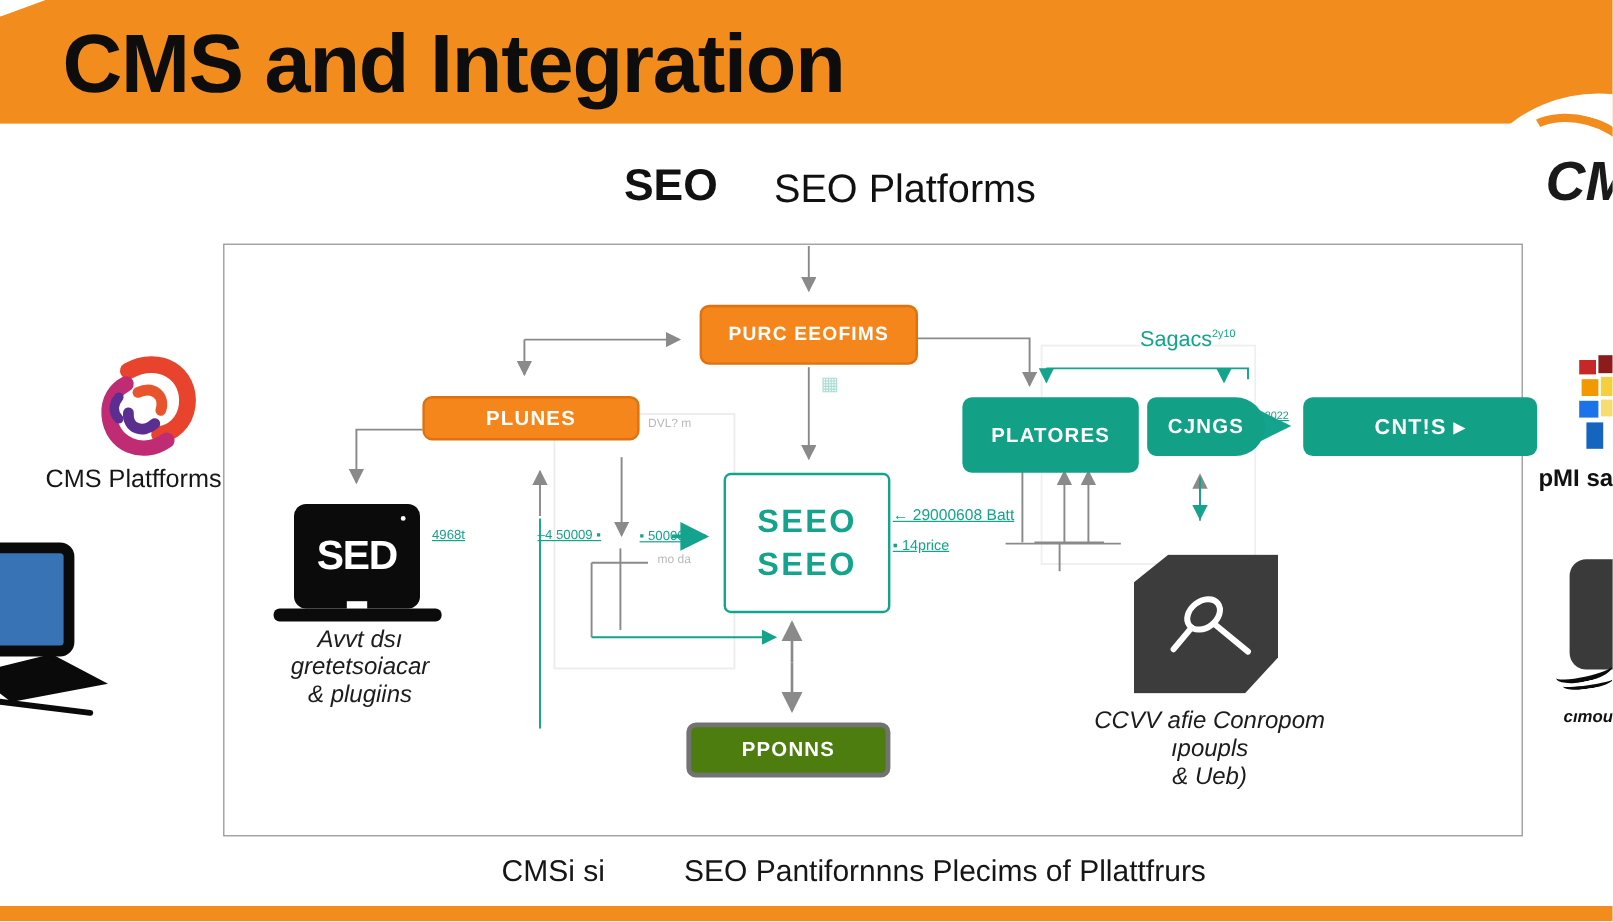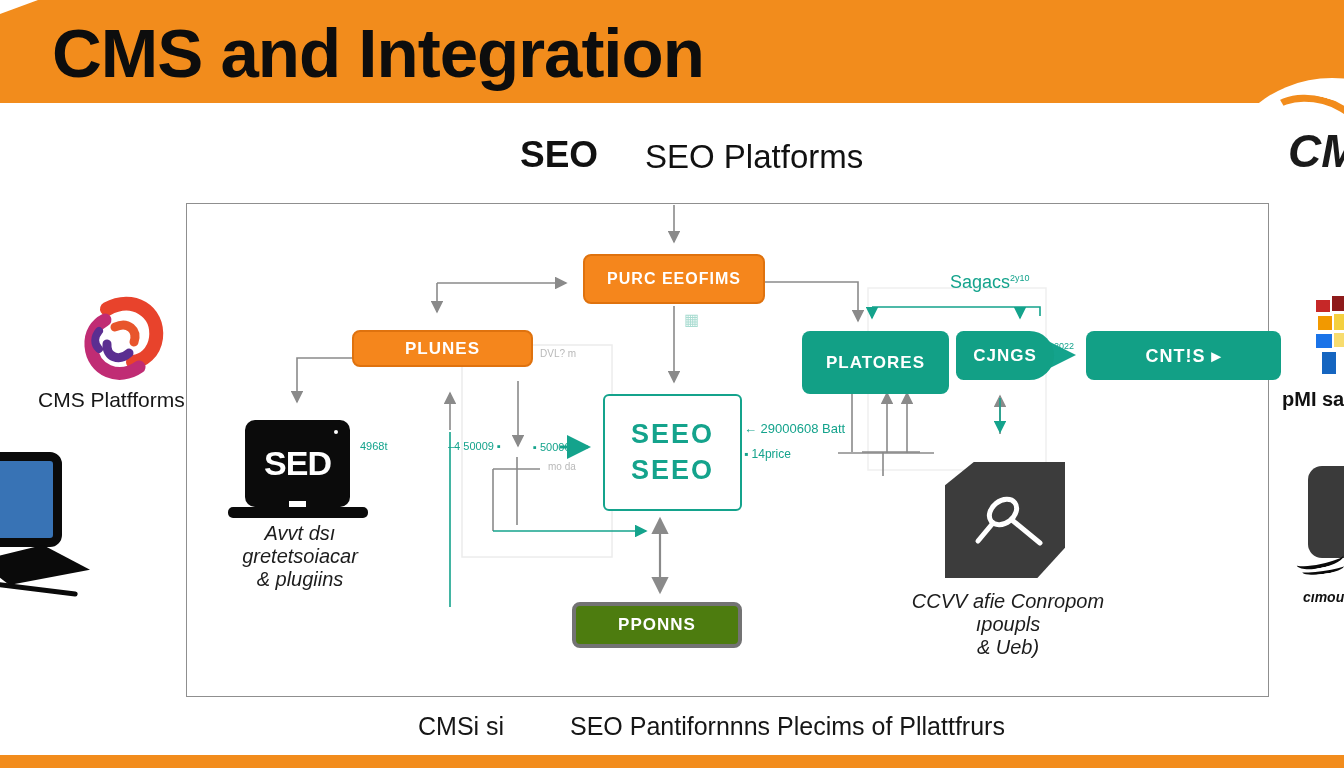--- a/index.html
+++ b/index.html
@@ -43,21 +43,21 @@
   .n-cjngs  { left:956px; top:331px; width:98px;  height:49px; font-size:17px;
               border-radius:8px 26px 26px 8px; }
   .n-cntis  { left:1086px; top:331px; width:195px; height:49px; font-size:18px; }
   .n-pponns { left:572px; top:602px; width:170px; height:46px; font-size:17px; }
   .n-seo { position:absolute; left:603px; top:394px; width:139px; height:117px; background:#fff;
            border:2.5px solid #14A38C; border-radius:6px; z-index:3;
            display:flex; flex-direction:column; align-items:center; justify-content:center;
            color:#14A38C; font-size:27px; font-weight:600; letter-spacing:2px; line-height:1.3; }
 
   
-  .tlabel { position:absolute; color:#14A38C; font-size:11px; z-index:3; white-space:nowrap; }
+  .tlabel { position:absolute; color:#14A38C; font-size:11px; z-index:3; white-space:nowrap;text-decoration:underline; }
   .glabel { position:absolute; color:#b9b9b9; font-size:10px; z-index:3; white-space:nowrap; }
   .sagacs { position:absolute; left:950px; top:272px; color:#14A38C; font-size:18px; z-index:3; }
   .sagacs sup { font-size:9px; }
   .grid-glyph { position:absolute; left:684px; top:310px; color:#a9dcd1; font-size:16px; z-index:1; }
 
   
   .sed-screen { position:absolute; left:245px; top:420px; width:105px; height:87px; background:#0b0b0b;
                 border-radius:10px; z-index:3; display:flex; align-items:center; justify-content:center; }
   .sed-text { color:#fff; font-size:34px; font-weight:700; letter-spacing:-1px; }
   .sed-dot { position:absolute; left:89px; top:10px; width:4px; height:4px; background:#fff; border-radius:50%; }

